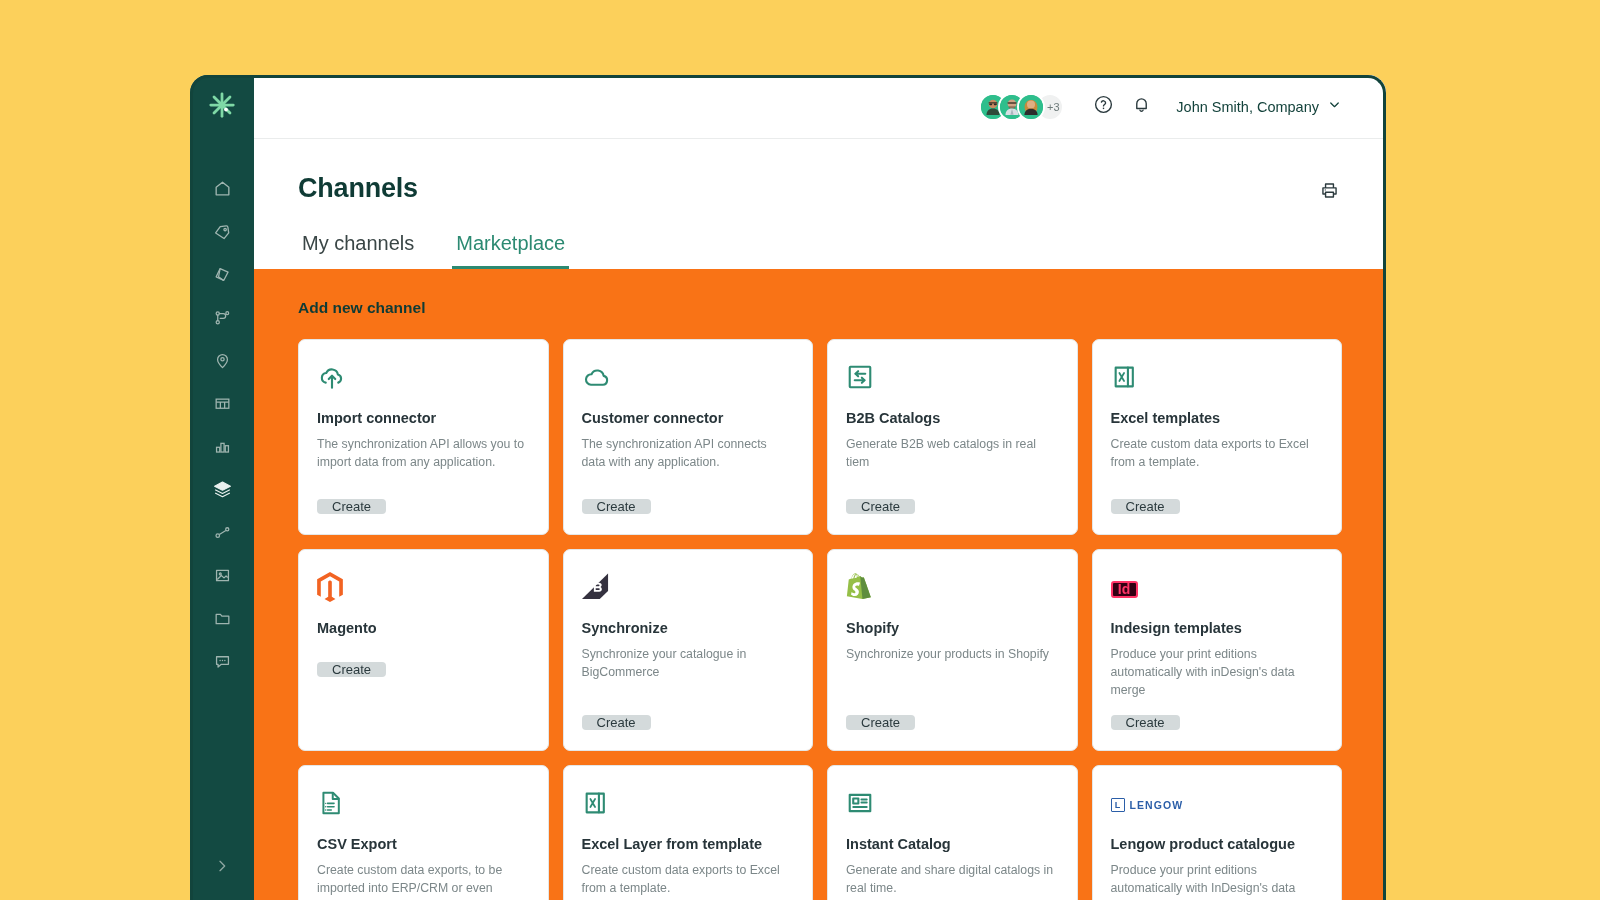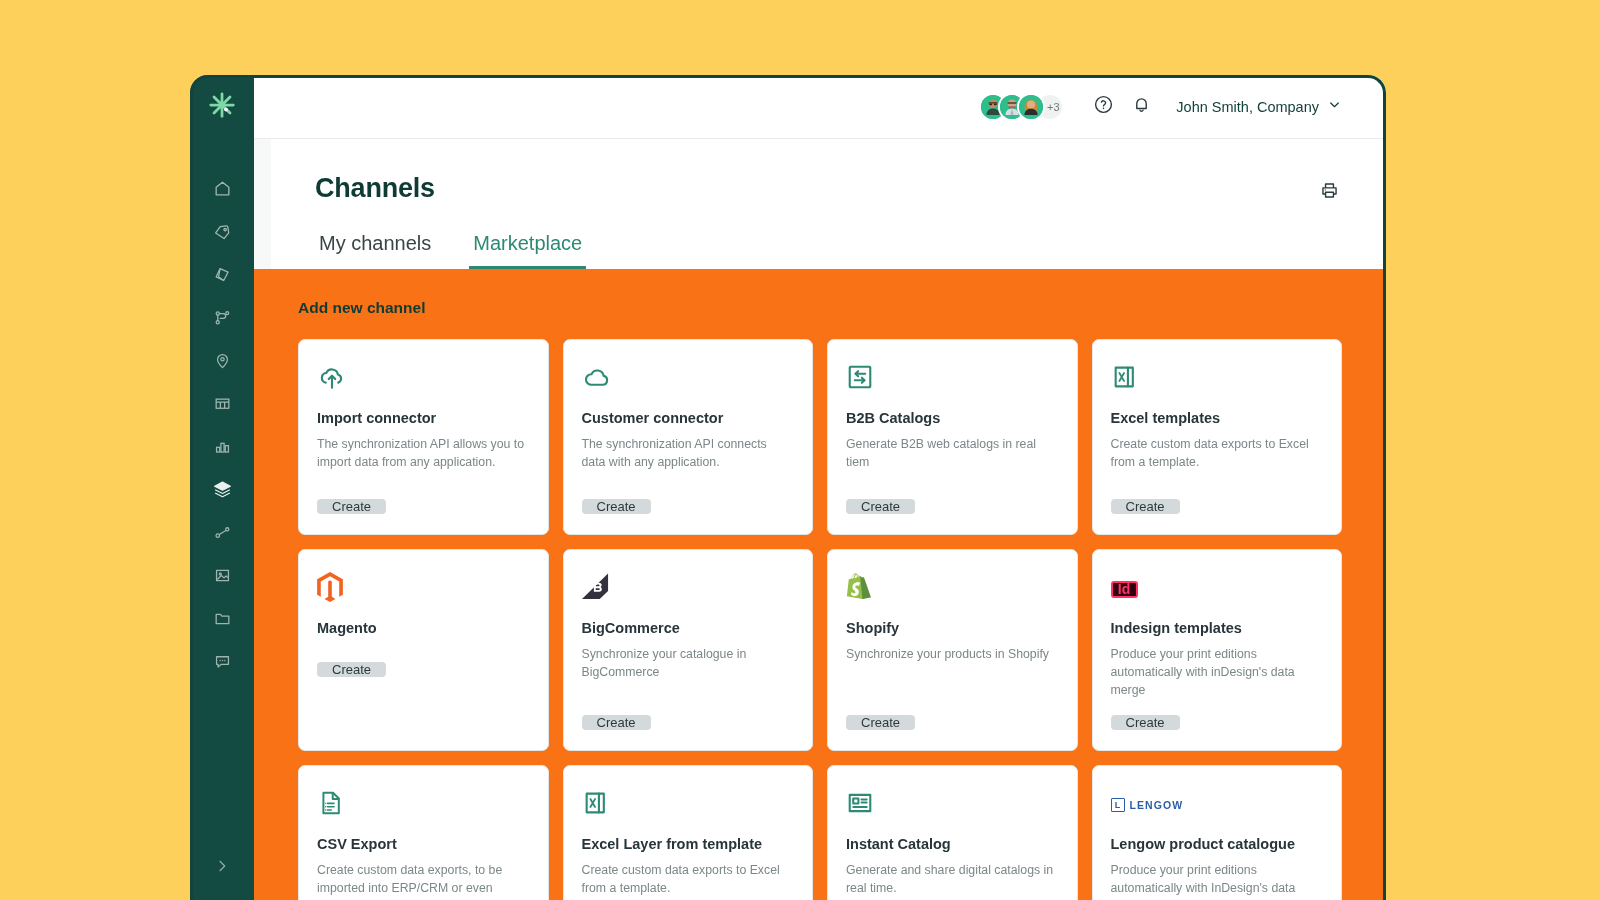--- a/index.html
+++ b/index.html
@@ -128,21 +128,20 @@
     font-size: 14.5px;
     color: #13423B;
     white-space: nowrap;
   }
 
   
   #page-header {
     background: #ffffff;
     padding: 34px 44px 0 44px;
     position: relative;
-    margin-left: 17px;
   }
   #page-title {
     font-size: 27px;
     font-weight: bold;
     color: #0F3B35;
     letter-spacing: -0.2px;
   }
   #print-button {
     position: absolute;
     right: 44px; top: 40px;
@@ -574,21 +573,21 @@
 
         <div class="card">
           <div class="card-icon">
             <span>
               <svg class="bigcommerce-ico" viewBox="0 0 28 28">
                 <path d="M27 0 0 26.5h18.4L27 18.1z" fill="#34313F"></path>
                 <path d="M12.3 9.7h5.4c1.6 0 2.7 1 2.7 2.3 0 1.1-.7 1.8-1.4 2.1.9.3 1.6 1.2 1.6 2.3 0 1.5-1.1 2.5-2.8 2.5h-5.5zm4.9 3.6c.6 0 1-.4 1-.9s-.4-.9-1-.9h-3v1.8zm.1 3.9c.7 0 1.1-.4 1.1-1s-.4-1-1.1-1h-3.1v2z" fill="#ffffff"></path>
               </svg>
             </span>
           </div>
-          <div class="card-title">BigCommerce</div>
+          <div class="card-title">Synchronize</div>
           <div class="card-desc">Synchronize your catalogue in BigCommerce</div>
           <button class="card-btn">Create</button>
         </div>
 
         <div class="card">
           <div class="card-icon">
             <span>
               <svg class="shopify-ico" viewBox="0 0 26 30">
                 <path d="M18.6 4.6c-.1-.1-.3-.1-.4-.1l-1.8.1-1.3-1.3c-.1-.1-.4-.1-.5-.1l-.7.2c-.4-1.2-1.1-2.3-2.4-2.3h-.1C11 .4 10.6.2 10.2.2 7.3.2 5.9 3.8 5.5 5.7l-2 .6c-.6.2-.6.2-.7.8L.9 24.2 17.1 27l8.8-1.9S18.7 4.8 18.6 4.6zM13.2 3.6l-1.2.4c0-1.1-.2-2-.5-2.6.8.1 1.4 1 1.7 2.2zM10.8 1.6c.3.7.5 1.7.5 3l-2.5.8C9.3 3.1 10.1 2 10.8 1.6zM9.9.9c.1 0 .3 0 .4.1-1 .5-2.1 1.7-2.6 4.3l-2 .6C6.2 4 7.5.9 9.9.9z" fill="#95BF47"></path>
                 <path d="M18.2 4.5l-1.8.1-1.3-1.3c-.1-.1-.2-.1-.3-.1L17.1 27l8.8-1.9S18.7 4.8 18.6 4.6c-.1-.1-.2-.1-.4-.1z" fill="#5E8E3E"></path>

